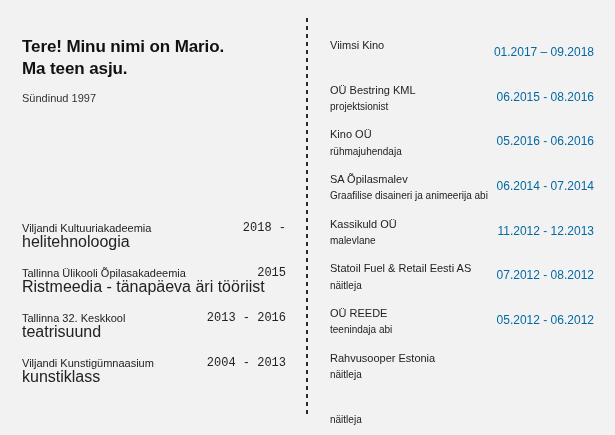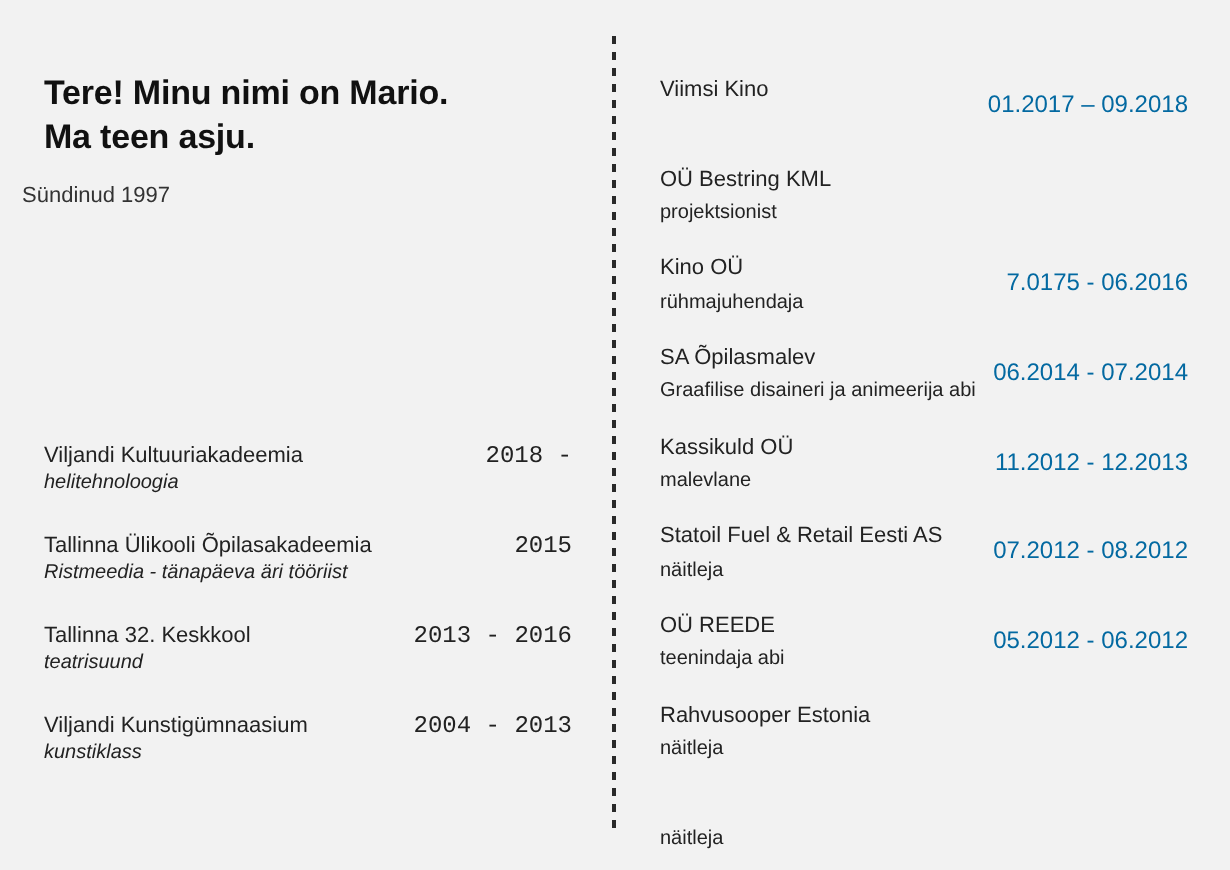--- a/index.html
+++ b/index.html
@@ -25,41 +25,40 @@
       position: absolute;
       left: 22px; top: 36px;
       font-size: 17px; font-weight: bold;
       line-height: 22px;
       color: #111;
       letter-spacing: -0.1px;
     }
     .title .line { display: block; }
     .born {
       position: absolute;
-      left: 11px; top: 92px;
+      left: 22px; top: 92px;
       font-size: 11px; color: #333;
     }
 
     .edu {
       position: absolute;
       left: 22px; top: 221px;
       width: 264px;
     }
     .edu-item {
       position: relative;
       height: 45px;
     }
     .edu-item .name {
       display: block;
       font-size: 11px; line-height: 14px; color: #222;
     }
     .edu-item .sub {
       display: block;
-      font-size: 10px; line-height: 14px; color: #222;
-      font-style: italic;
+      font-size: 16px; line-height: 14px; color: #222;
     }
     .edu-item .years {
       position: absolute; right: 0; top: 0;
       font-size: 12px; line-height: 14px; color: #222; font-family: Liberation Mono, monospace;
     }
 
     .work {
       position: absolute;
       left: 330px; top: 38px;
       width: 264px;
@@ -119,25 +118,26 @@
 
   <div class="work">
     <div class="work-item">
       <span class="name">Viimsi Kino</span>
       <span class="sub">projektsionist</span>
       <span class="dates">01.2017 – 09.2018</span>
     </div>
     <div class="work-item">
       <span class="name">OÜ Bestring KML</span>
       <span class="sub">rühmajuhendaja</span>
+      <span class="dates">06.2015 - 08.2016</span>
     </div>
     <div class="work-item">
       <span class="name">Kino OÜ</span>
       <span class="sub">Graafilise disaineri ja animeerija abi</span>
-      <span class="dates">7.0175 - 06.2016</span>
+      <span class="dates">05.2016 - 06.2016</span>
     </div>
     <div class="work-item">
       <span class="name">SA Õpilasmalev</span>
       <span class="sub">malevlane</span>
       <span class="dates">06.2014 - 07.2014</span>
     </div>
     <div class="work-item">
       <span class="name">Kassikuld OÜ</span>
       <span class="sub">näitleja</span>
       <span class="dates">11.2012 - 12.2013</span>

